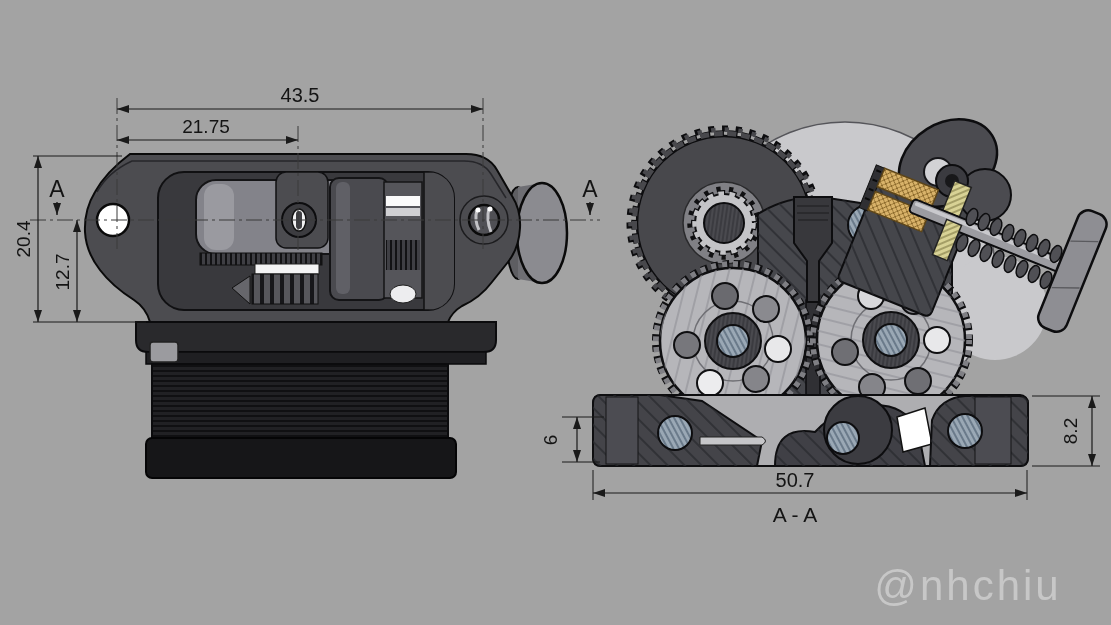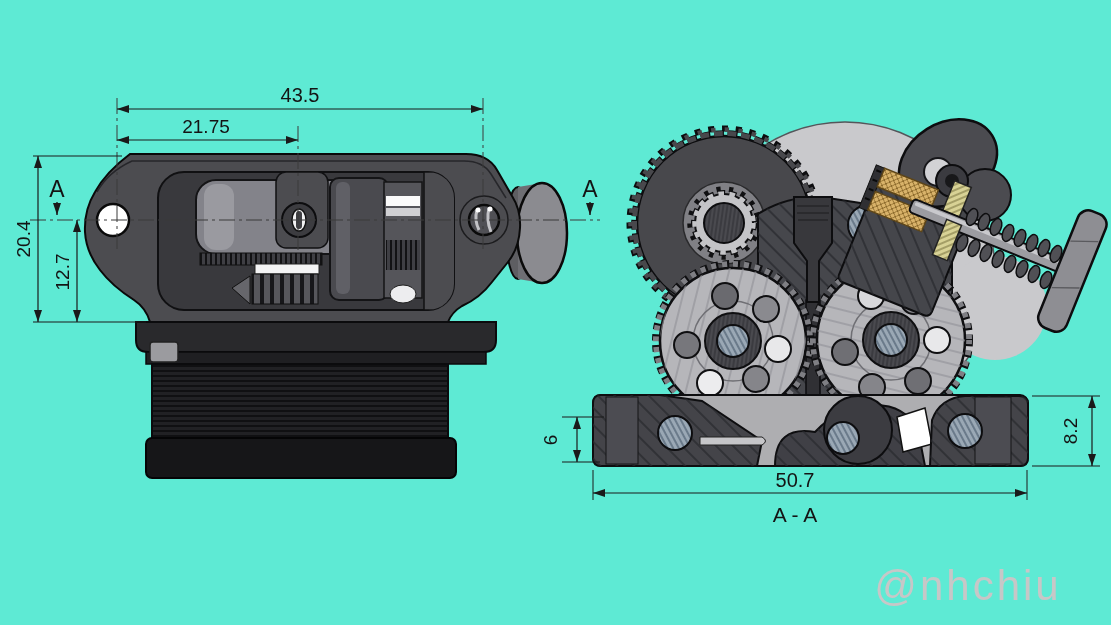--- a/index.html
+++ b/index.html
@@ -1,16 +1,16 @@
 <!DOCTYPE html>
 <html><head>
 <meta charset="utf-8">
 <style>
   html,body{margin:0;padding:0;background:#ffffff;}
-  .canvas{position:relative;width:1111px;height:625px;background:#5eead4;overflow:hidden;}
+  .canvas{position:relative;width:1111px;height:625px;background:#a3a3a3;overflow:hidden;}
   svg{display:block;}
   text{font-family:"Liberation Sans", sans-serif; fill:#141414;}
   .dim-t{font-size:20px;}
   .dim-s{font-size:19px;}
   .marker-t{font-size:23px;}
   .sect-t{font-size:21px;}
   .wm{font-size:42px; fill:#c7c7c7; letter-spacing:3px;}
 </style>
 </head>
 <body>

